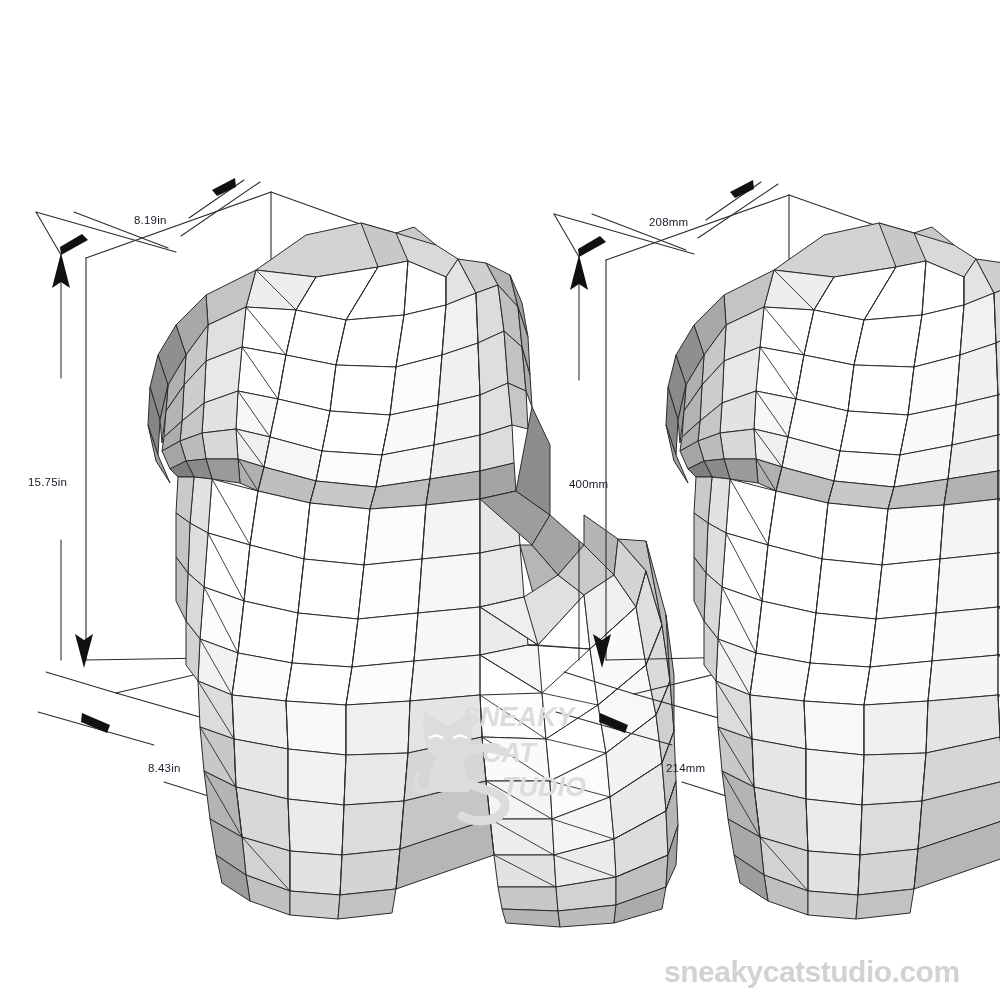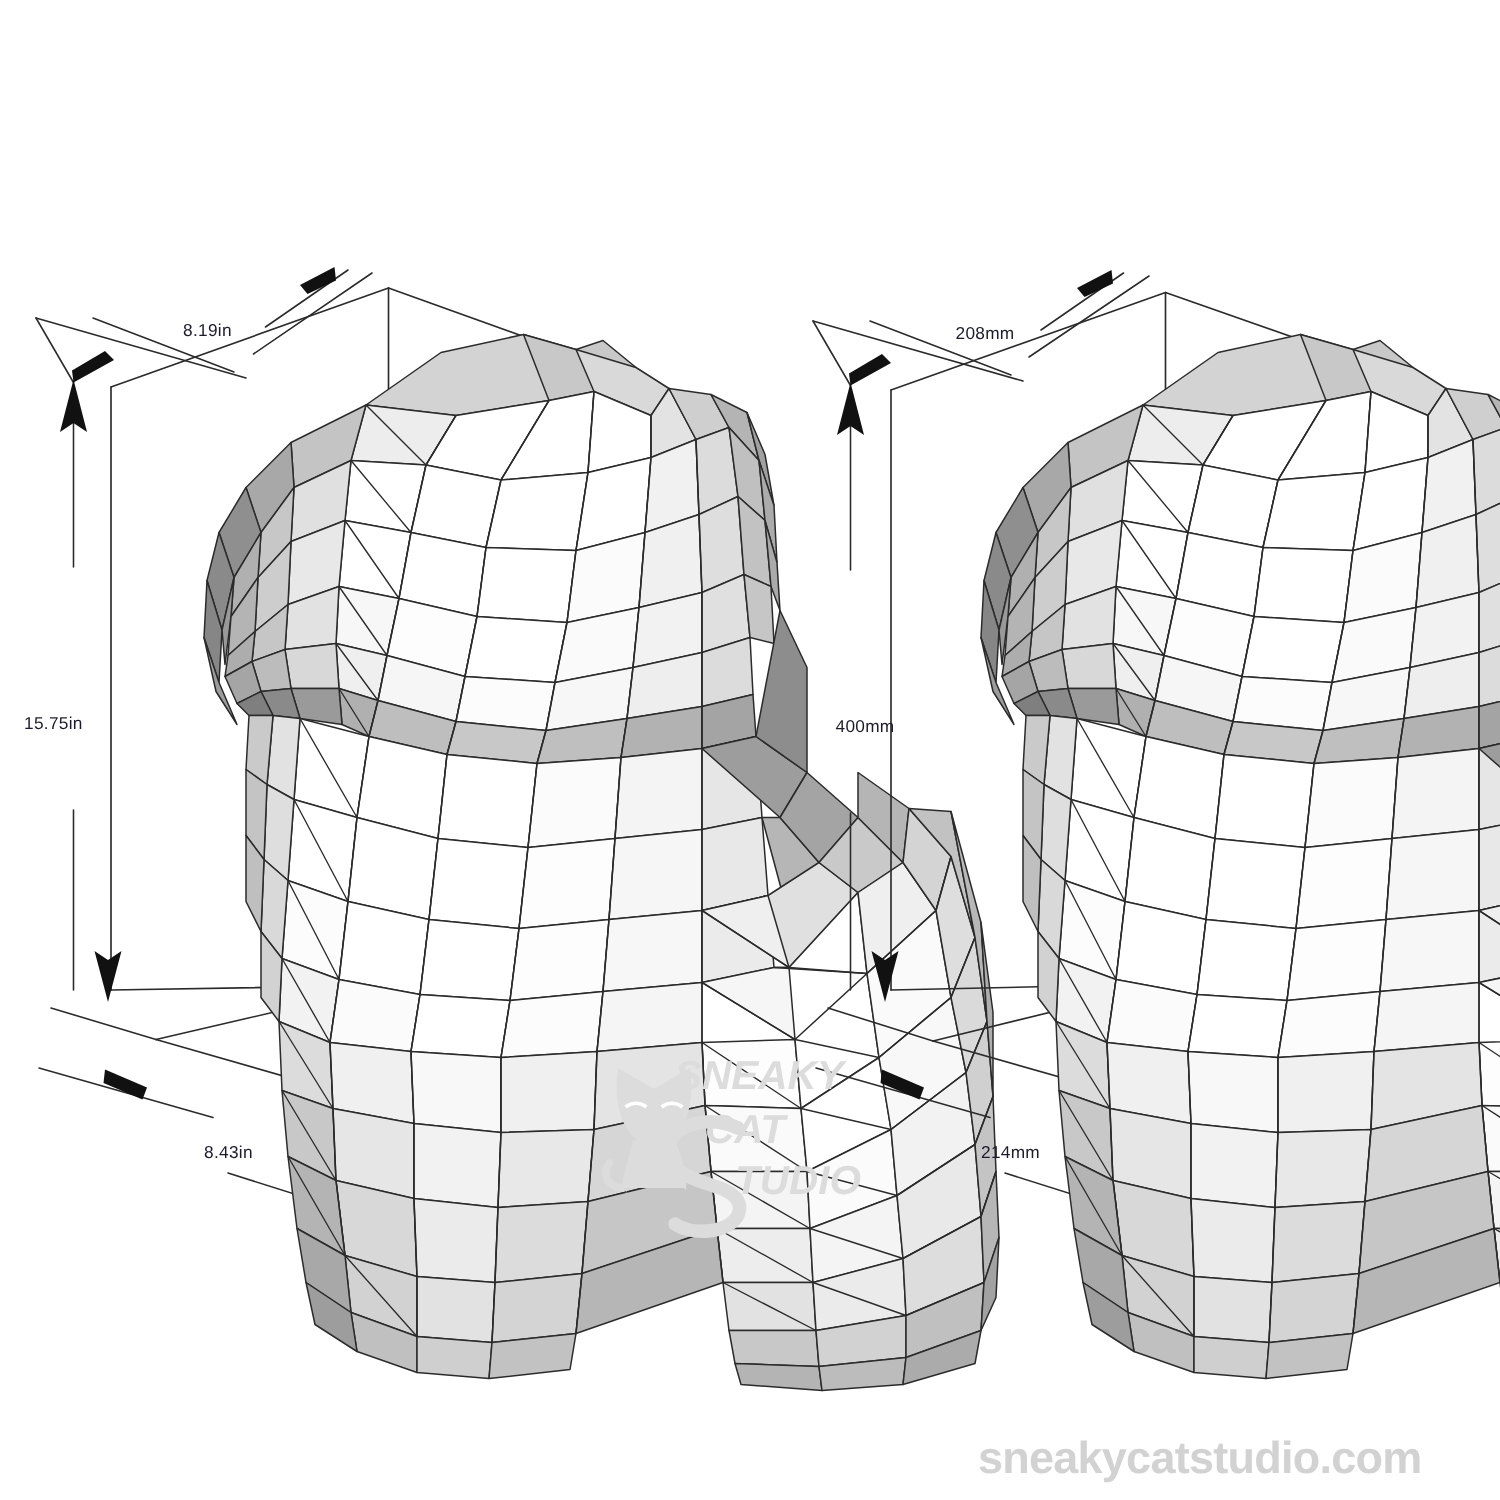--- a/index.html
+++ b/index.html
@@ -2,21 +2,21 @@
 <html><head>
 <meta charset="utf-8">
 <title>Low-Poly Torso Sculpture Dimensions</title>
 <style>
   html,body{margin:0;padding:0;background:#ffffff;}
   body{
     width:1000px;height:1000px;overflow:hidden;
     font-family:"Liberation Sans","DejaVu Sans",sans-serif;
     position:relative;
   }
-  #stage{position:absolute;left:4px;top:0;width:888px;height:1000px;}
+  #stage{position:absolute;left:16px;top:0;width:888px;height:1000px;}
   svg.layer{position:absolute;left:0;top:0;width:1000px;height:1000px;}
   .dim-label{
     font-family:"Liberation Sans","DejaVu Sans",sans-serif;
     font-size:11.5px;
     fill:#1b1b2b;
     font-weight:500;
     letter-spacing:0.2px;
   }
   .wm-text{
     font-family:"Liberation Sans","DejaVu Sans",sans-serif;

